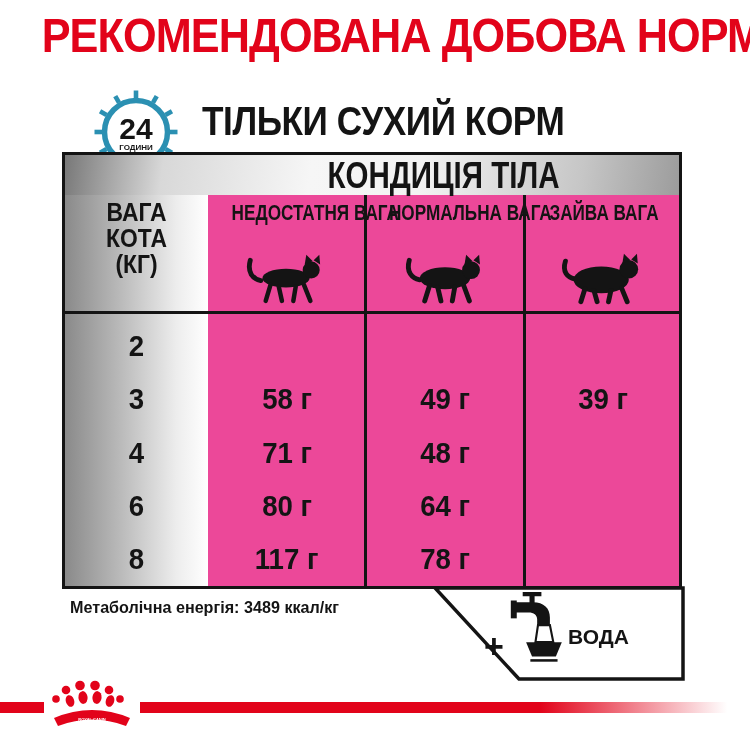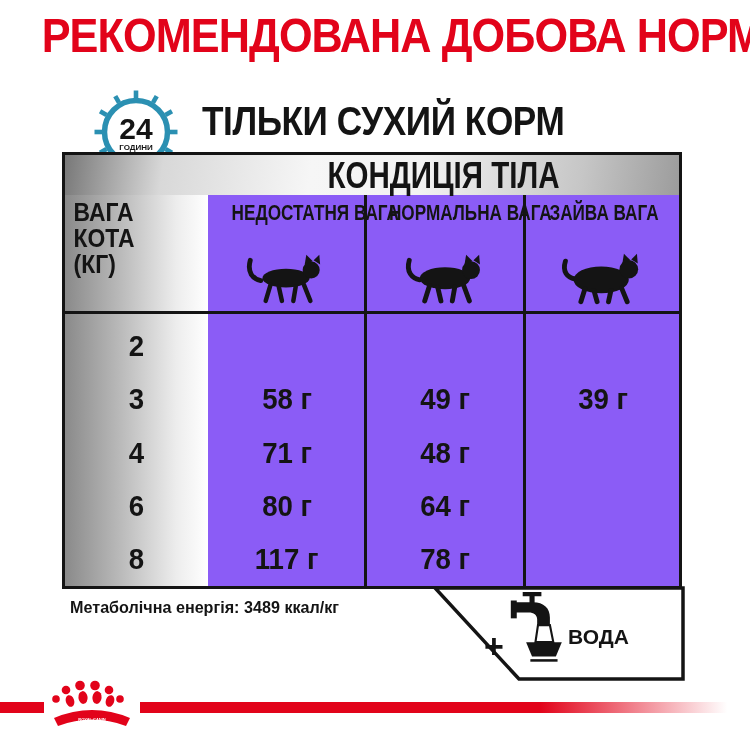--- a/index.html
+++ b/index.html
@@ -14,29 +14,29 @@
 
   
   .subtitle{top:101px;left:202px;font-size:40px;font-weight:800;line-height:1;
     letter-spacing:-0.5px;white-space:nowrap;transform:scaleX(0.88);transform-origin:left;z-index:1;}
 
   
   .clock{left:92px;top:88px;z-index:1;}
 
   
   .fguide{left:62px;top:152px;width:620px;height:437px;border:3px solid #141414;
-    box-sizing:border-box;background:#8b5cf6;z-index:2;}
+    box-sizing:border-box;background:#ec4899;z-index:2;}
   .band{position:absolute;left:0;top:0;width:614px;height:40px;
     background:linear-gradient(98deg,#787878 0%,#d8d8d8 16%,#f6f6f6 40%,#f3f3f3 58%,#c6c6c6 84%,#9c9c9c 100%);}
   .band-title{position:absolute;left:143px;top:0;width:471px;height:40px;line-height:41px;
     text-align:center;font-size:36px;font-weight:800;}
   .band-title span{display:inline-block;transform:scaleX(0.82);white-space:nowrap;}
   .leftcol{position:absolute;left:0;top:40px;width:143px;height:391px;
     background:linear-gradient(to right,#8a8a8a 0%,#b9b9b9 38%,#ededed 78%,#ffffff 100%);}
-  .wlabel{position:absolute;left:0;top:44px;width:143px;
+  .wlabel{position:absolute;left:0;top:44px;width:143px;text-align:center;
     font-size:26px;font-weight:800;line-height:26px;}
   .wlabel div{transform:scaleX(0.88);}
   .colhead{position:absolute;top:46px;height:24px;line-height:24px;text-align:center;
     font-size:22px;font-weight:800;white-space:nowrap;}
   .colhead span{display:inline-block;transform:scaleX(0.78);}
   .ch0{left:143px;width:158px;} .ch1{left:301px;width:159px;} .ch2{left:460px;width:157px;}
   .catcell{position:absolute;top:96px;height:56px;display:flex;align-items:center;justify-content:center;}
   .vline{position:absolute;top:40px;width:3px;height:391px;background:#141414;}
   .v0{left:299px;} .v1{left:458px;}
   .hline{position:absolute;left:0;top:156px;width:614px;height:3px;background:#141414;}

